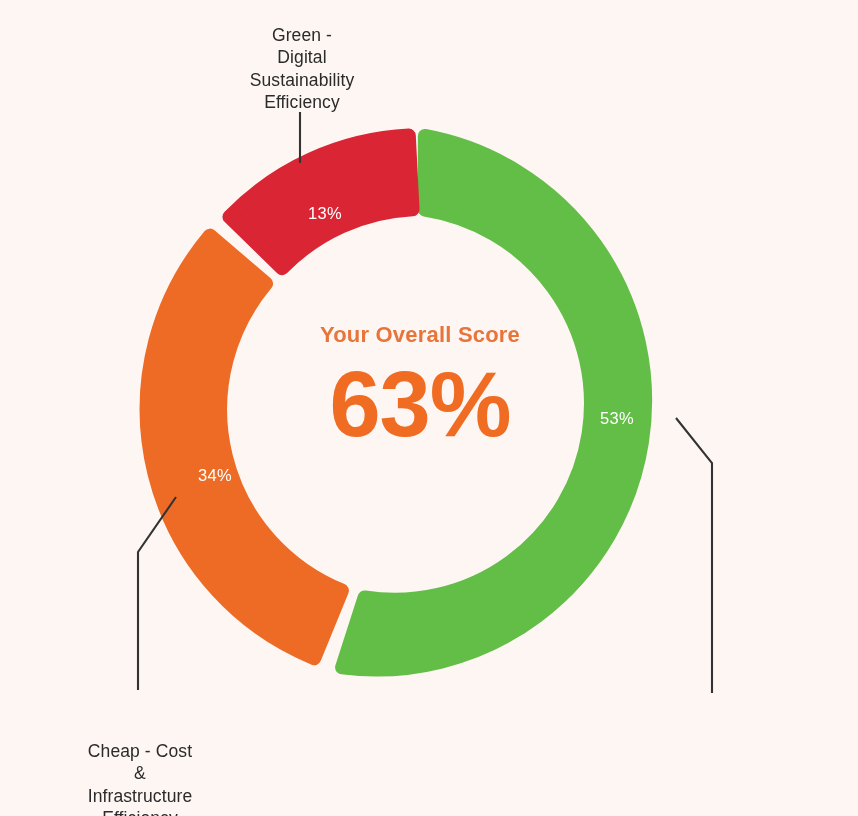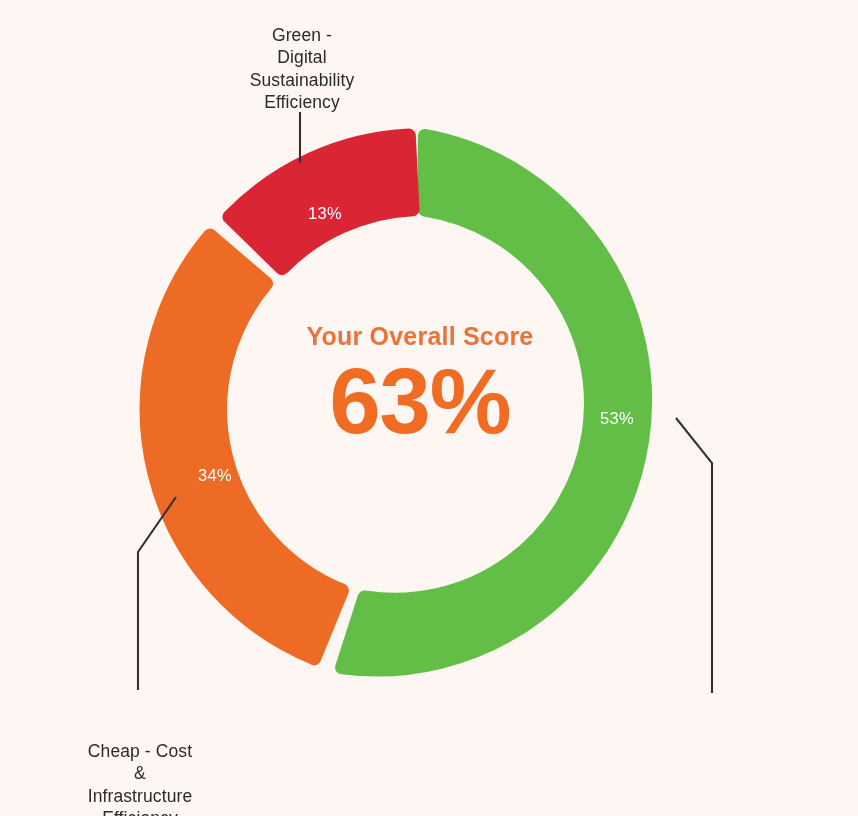--- a/index.html
+++ b/index.html
@@ -43,28 +43,28 @@
 
   #center-block {
     position: absolute;
     left: 260px;
     top: 322px;
     width: 320px;
     text-align: center;
     pointer-events: none;
   }
   #center-title {
-    font-size: 25px;
+    font-size: 22px;
     font-weight: bold;
     color: #e8743a;
     letter-spacing: 0.2px;
     font-family: "Liberation Sans", sans-serif;
   }
   #center-value {
-    margin-top: 2px;
+    margin-top: 8px;
     font-size: 92px;
     font-weight: bold;
     color: #ef6c22;
     letter-spacing: -1px;
     line-height: 1.05;
     font-family: "Liberation Sans", sans-serif;
   }
 
   .slice-pct {
     font-size: 16.5px;

